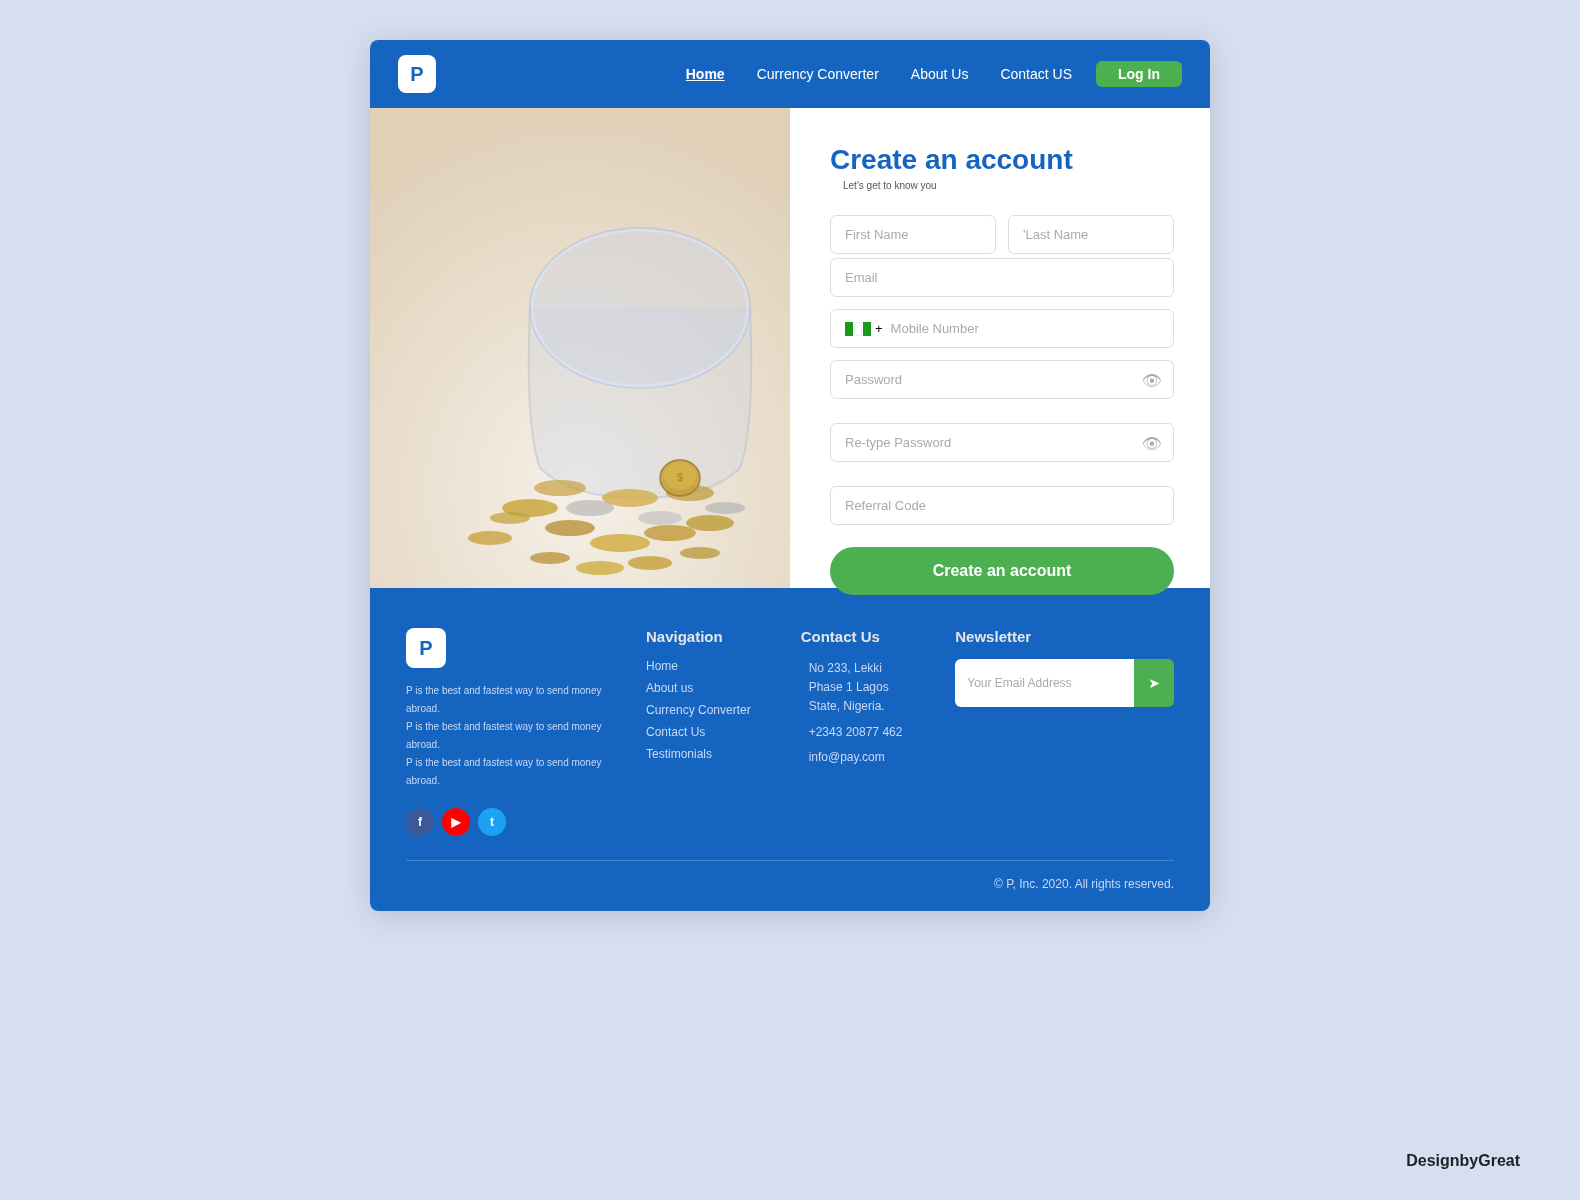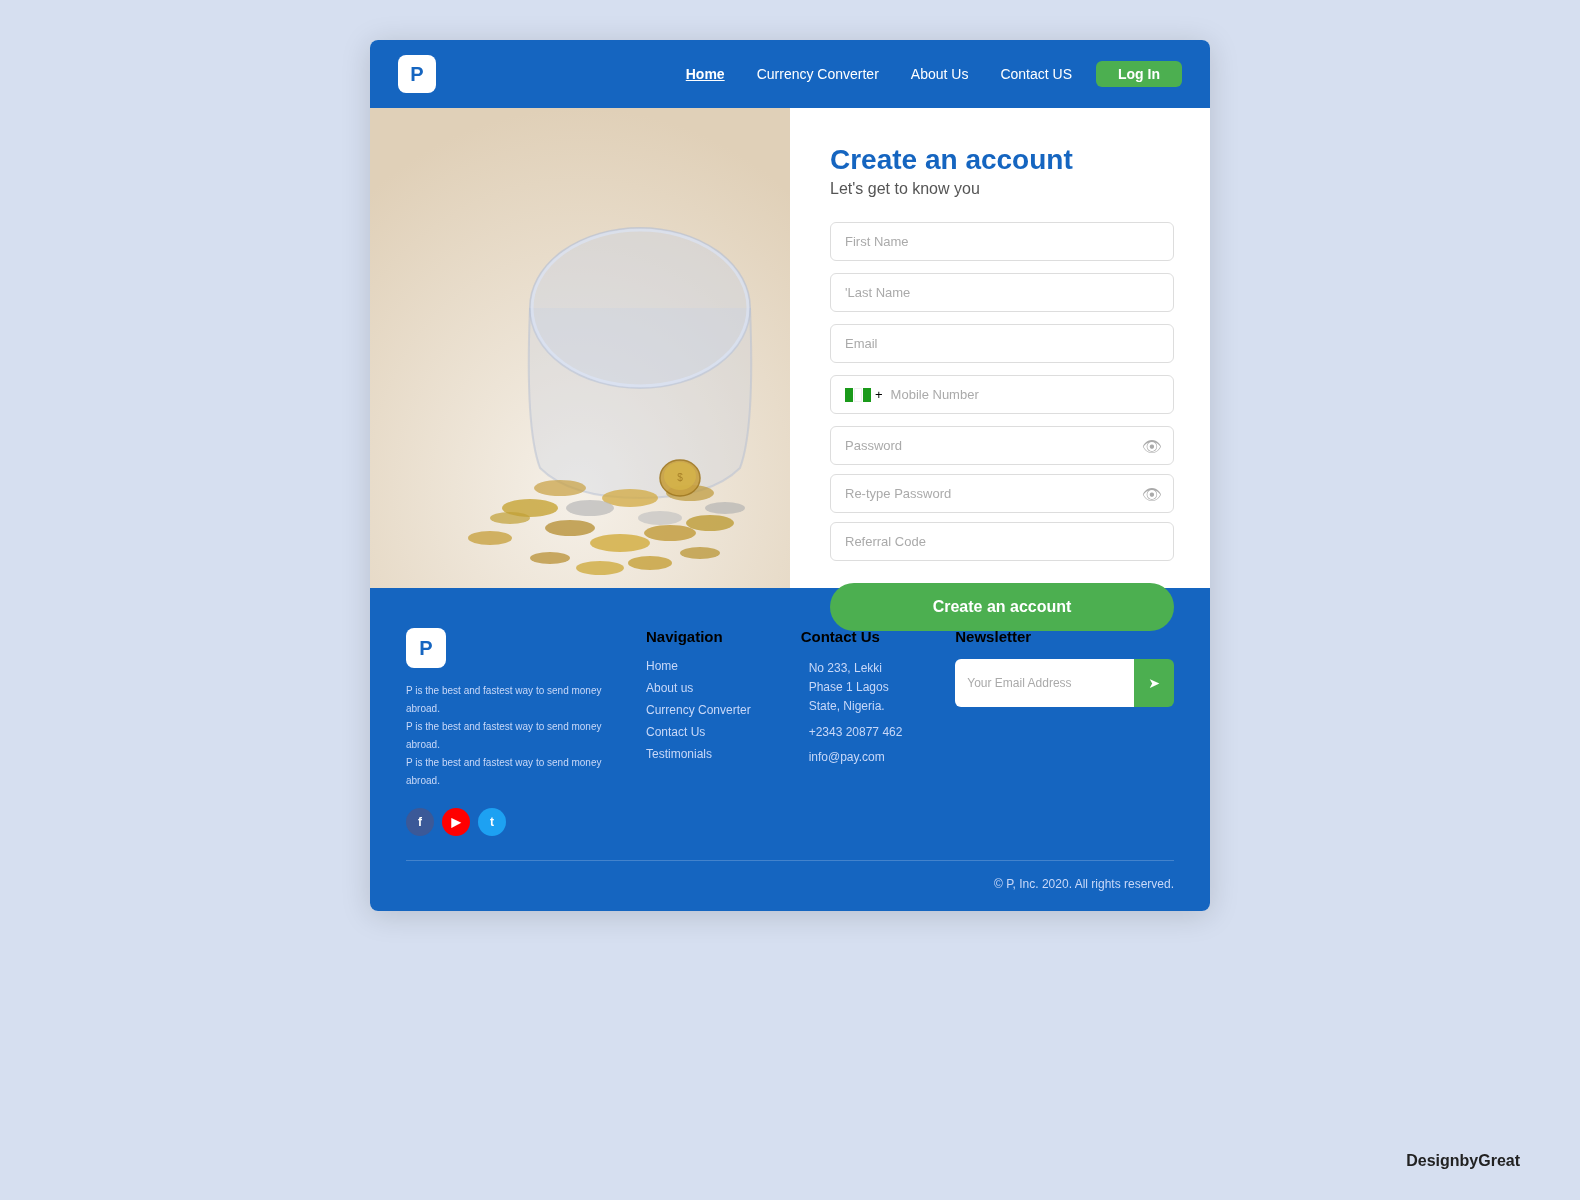--- a/index.html
+++ b/index.html
@@ -91,45 +91,45 @@
       padding: 36px 36px 36px 40px;
       background: #fff;
     }
     .form-title {
       font-size: 28px;
       font-weight: 800;
       color: #1565C0;
       margin-bottom: 4px;
     }
     .form-subtitle {
-      font-size: 16px;
+      font-size: 10px;
       color: #555;
       margin-bottom: 24px;
+      margin-left: 13px;
     }
     .form-row {
       display: flex;
       gap: 12px;
-      margin-bottom: 12px;
-      flex-direction: column;
+      margin-bottom: 4px;
     }
     .form-input {
       width: 100%;
       border: 1.5px solid #ddd;
       border-radius: 6px;
       padding: 11px 14px;
       font-size: 13px;
       color: #333;
       outline: none;
       background: #fff;
     }
     .form-input::placeholder { color: #aaa; }
     .input-wrapper {
       position: relative;
       width: 100%;
-      margin-bottom: 9px;
+      margin-bottom: 24px;
     }
     .input-wrapper .form-input { margin-bottom: 0; }
     .eye-icon {
       position: absolute;
       right: 12px;
       top: 50%;
       transform: translateY(-50%);
       color: #aaa;
       font-size: 16px;
       cursor: pointer;
@@ -229,21 +229,21 @@
     .social-fb { background: #3b5998; color: #fff; }
     .social-yt { background: #ff0000; color: #fff; }
     .social-tw { background: #1da1f2; color: #fff; }
 
     .footer-col {
       flex: 1;
     }
     .footer-col-title {
       font-size: 15px;
       font-weight: 700;
-      color: #000000;
+      color: #e5e5e5;
       margin-bottom: 14px;
     }
     .footer-col ul { list-style: none; }
     .footer-col ul li {
       font-size: 12px;
       color: #c8d8f8;
       margin-bottom: 8px;
       cursor: pointer;
     }
     .footer-contact-item {

